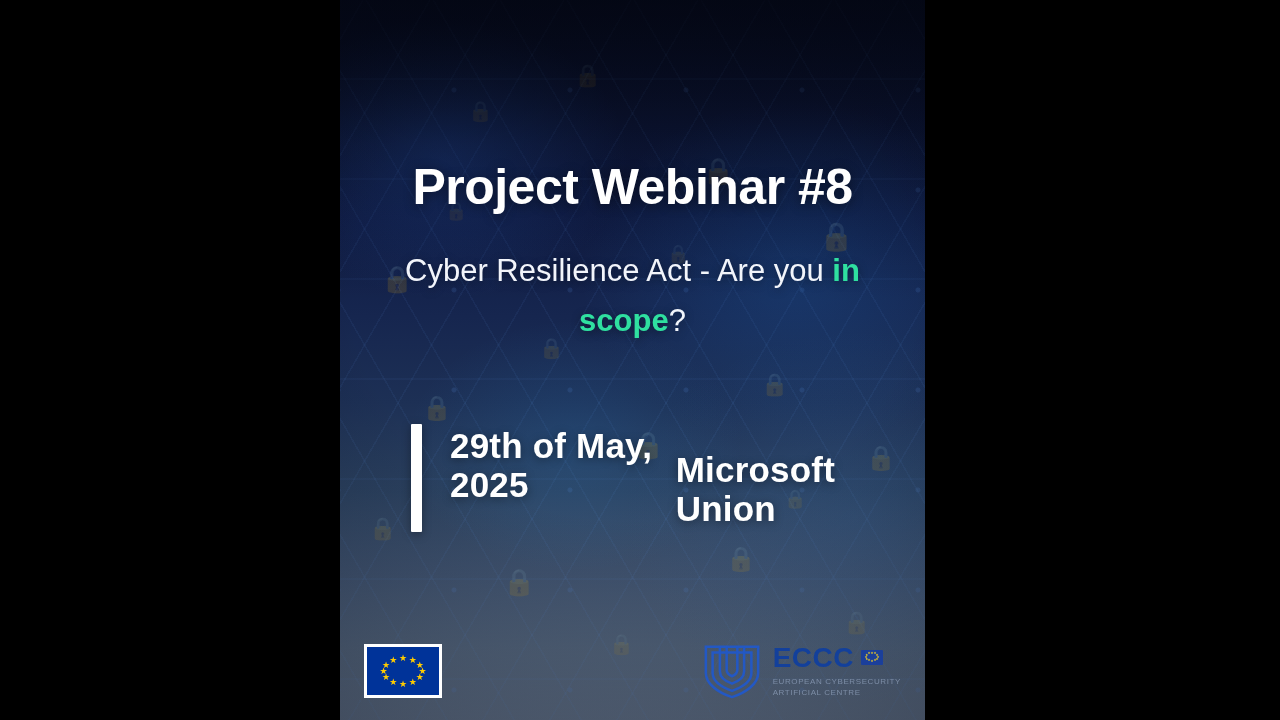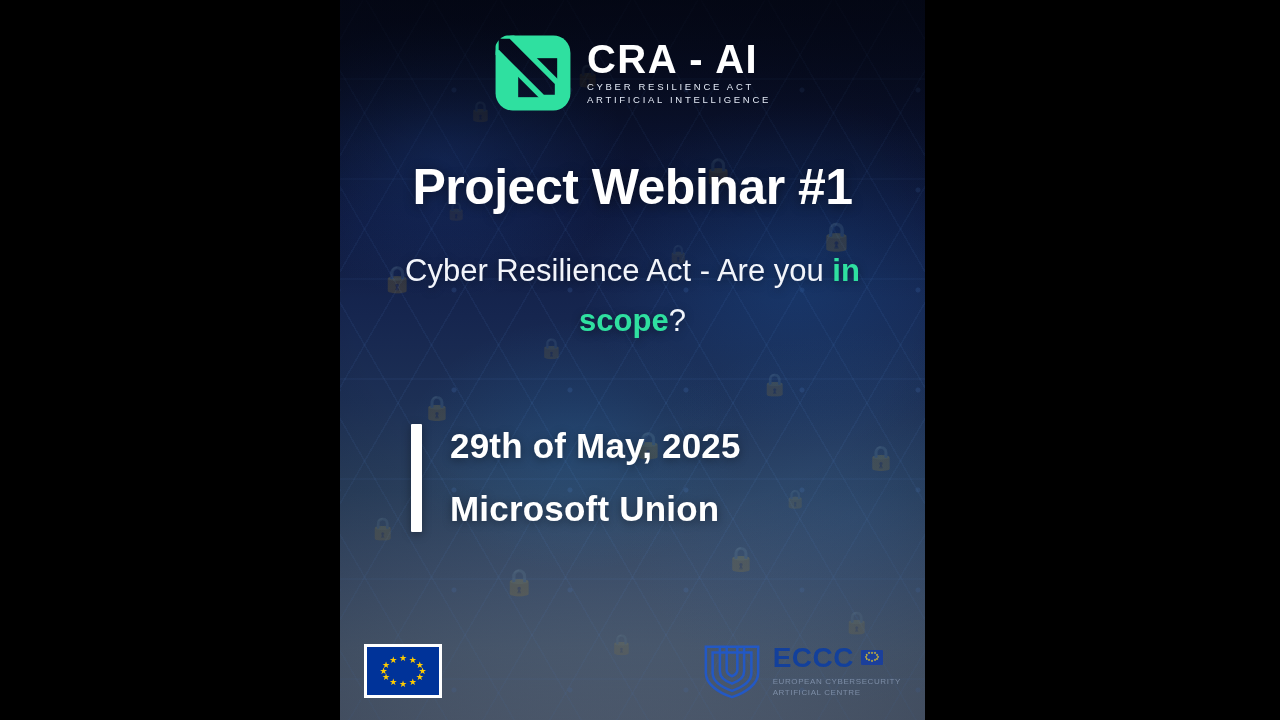--- a/index.html
+++ b/index.html
@@ -119,21 +119,21 @@
   
   .details {
     position:absolute; top:424px; left:71px; right:40px;
     display:flex; align-items:stretch; gap:28px;
   }
   .details-bar {
     width:11px; background:#ffffff; flex:none;
     border-radius:1px;
     box-shadow:0 2px 10px rgba(0,0,0,.35);
   }
-  .details-lines { display:flex; flex-direction:column; justify-content:space-between; padding:2px 0 4px; }
+  .details-lines { display:flex; flex-direction:row; justify-content:space-between; padding:2px 0 4px; }
   .detail-line {
     font-size:35px; font-weight:bold; color:#ffffff;
     letter-spacing:.2px; line-height:1.12;
     text-shadow:0 2px 10px rgba(0,0,0,.40);
   }
   .detail-line + .detail-line { margin-top:24px; }
 
   
   .funders {
     position:absolute; bottom:18px; left:24px; right:24px;
@@ -203,41 +203,22 @@
         <div class="lock" style="left: 86%; top: 85%; font-size: 22px; color: rgba(120, 175, 240, 0.12);">🔒</div>
         <div class="lock" style="left: 18%; top: 28%; font-size: 18px; color: rgba(120, 175, 240, 0.09);">🔒</div>
         <div class="lock" style="left: 56%; top: 34%; font-size: 18px; color: rgba(120, 175, 240, 0.09);">🔒</div>
         <div class="lock" style="left: 76%; top: 68%; font-size: 18px; color: rgba(120, 175, 240, 0.1);">🔒</div>
       </div>
 
     <div class="vignette"></div>
 
     <div class="content">
 
-      <div class="brand">
-        <svg class="logo-mark" viewBox="0 0 100 100">
-          <defs>
-            <mask id="logoMask">
-              <rect x="0" y="0" width="100" height="100" fill="#000"></rect>
-              <rect x="2" y="2" width="96" height="96" rx="22" ry="22" fill="#fff"></rect>
-              <rect x="31" y="31" width="50" height="50" fill="#000"></rect>
-              <polygon points="2,2 26,2 82,58 82,82 58,82 2,26" fill="#fff"></polygon>
-              <polygon points="6,6 20,6 78,64 78,78 64,78 6,20" fill="#000"></polygon>
-            </mask>
-          </defs>
-          <rect x="0" y="0" width="100" height="100" rx="24" ry="24" fill="#2fe0a0" mask="url(#logoMask)"></rect>
-        </svg>
-        <div class="brand-text">
-          <div class="brand-title">CRA - AI</div>
-          <div class="brand-sub1">CYBER RESILIENCE ACT</div>
-          <div class="brand-sub2">ARTIFICIAL INTELLIGENCE</div>
-        </div>
-      </div>
-
-      <div class="headline">Project Webinar #1</div>
+
+      <div class="headline">Project Webinar #8</div>
 
       <div class="subhead"><span>Cyber Resilience Act - Are you </span><span class="accent">in scope</span><span>?</span></div>
 
       <div class="details">
         <div class="details-bar"></div>
         <div class="details-lines">
           <div class="detail-line">29th of May, 2025</div>
           <div class="detail-line">Microsoft Union</div>
         </div>
       </div>

